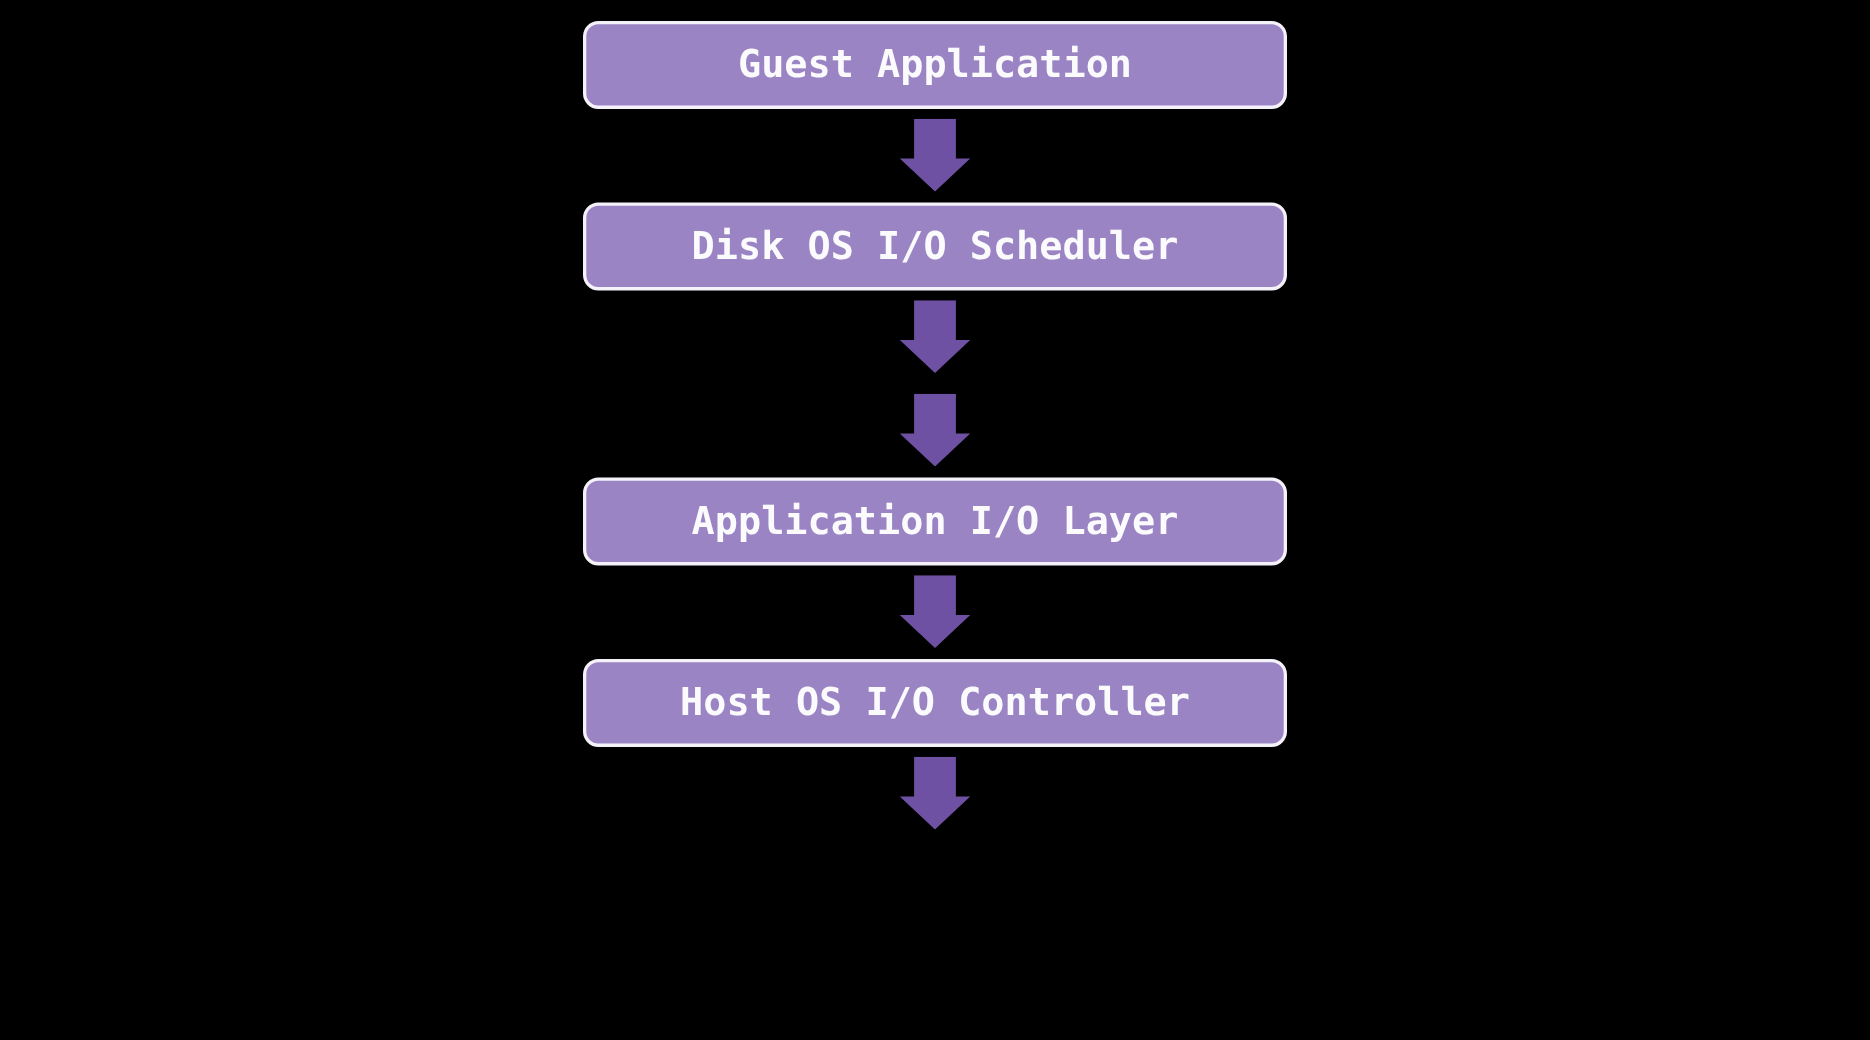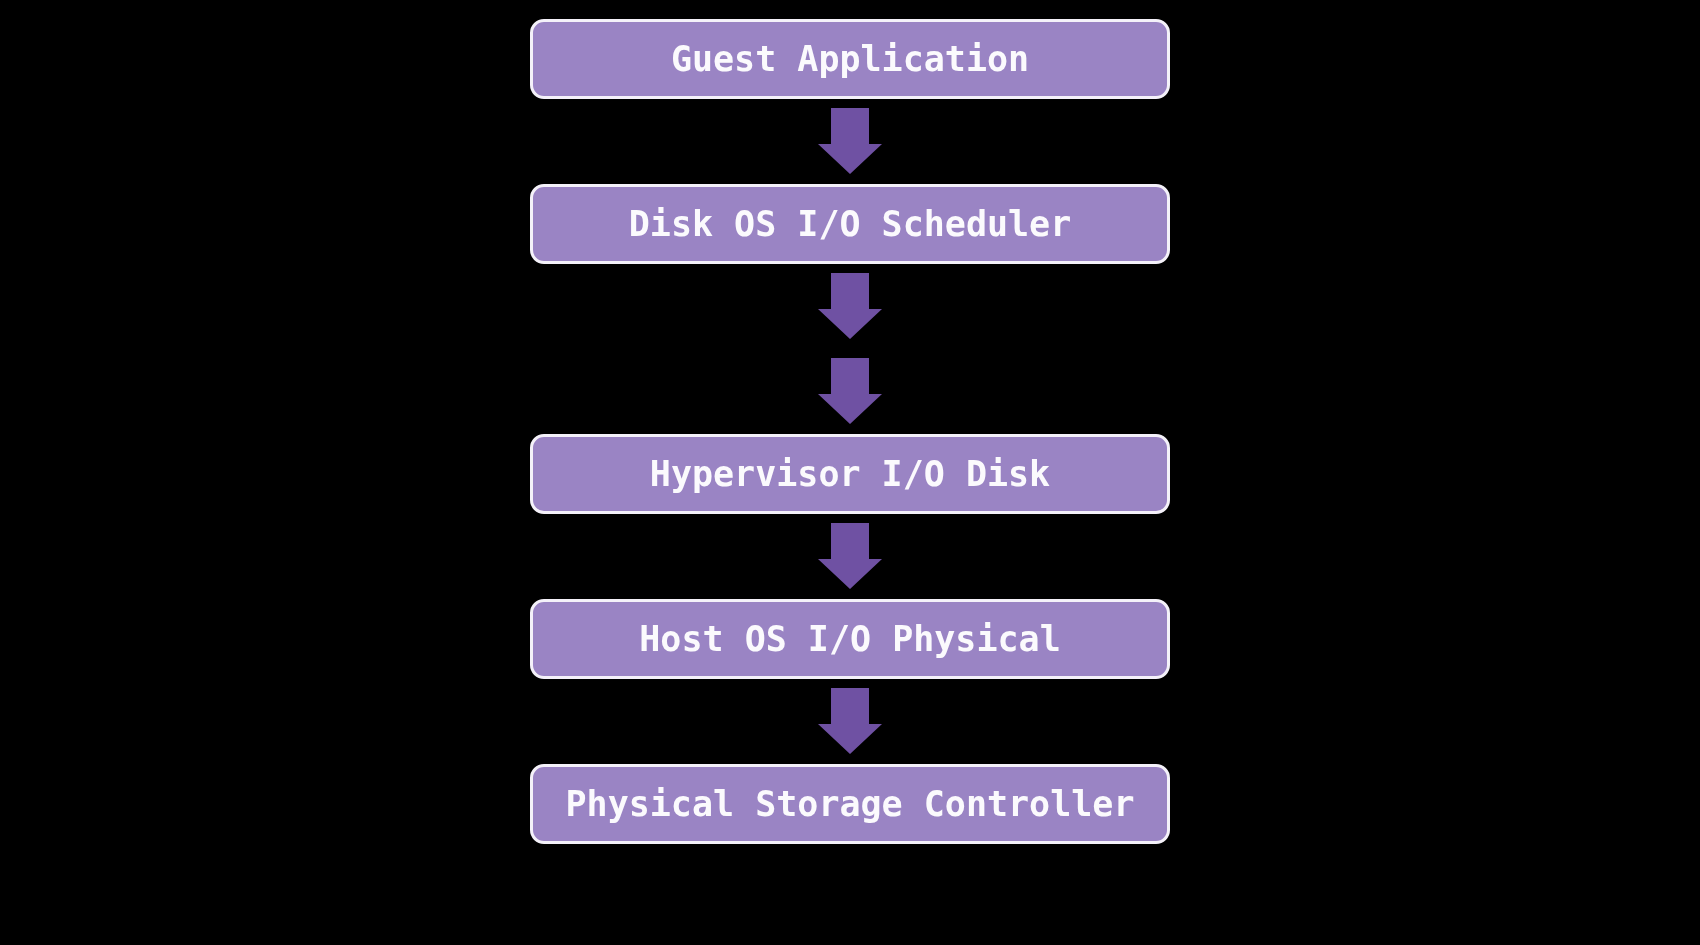--- a/index.html
+++ b/index.html
@@ -71,32 +71,29 @@
   <svg class="flow-arrow" viewBox="0 0 64 66" aria-hidden="true">
     <polygon points="13,0 51,0 51,36 64,36 32,66 0,36 13,36"></polygon>
   </svg>
 
 
   <svg class="flow-arrow" viewBox="0 0 64 66" aria-hidden="true">
     <polygon points="13,0 51,0 51,36 64,36 32,66 0,36 13,36"></polygon>
   </svg>
 
   <div class="flow-box">
-    <span class="label">Hypervisor I/O Disk</span>
+    <span class="label">Application I/O Layer</span>
   </div>
 
   <svg class="flow-arrow" viewBox="0 0 64 66" aria-hidden="true">
     <polygon points="13,0 51,0 51,36 64,36 32,66 0,36 13,36"></polygon>
   </svg>
 
   <div class="flow-box">
-    <span class="label">Host OS I/O Physical</span>
+    <span class="label">Host OS I/O Controller</span>
   </div>
 
   <svg class="flow-arrow" viewBox="0 0 64 66" aria-hidden="true">
     <polygon points="13,0 51,0 51,36 64,36 32,66 0,36 13,36"></polygon>
   </svg>
 
-  <div class="flow-box">
-    <span class="label">Physical Storage Controller</span>
-  </div>
 
 </div>
 
 </body></html>

